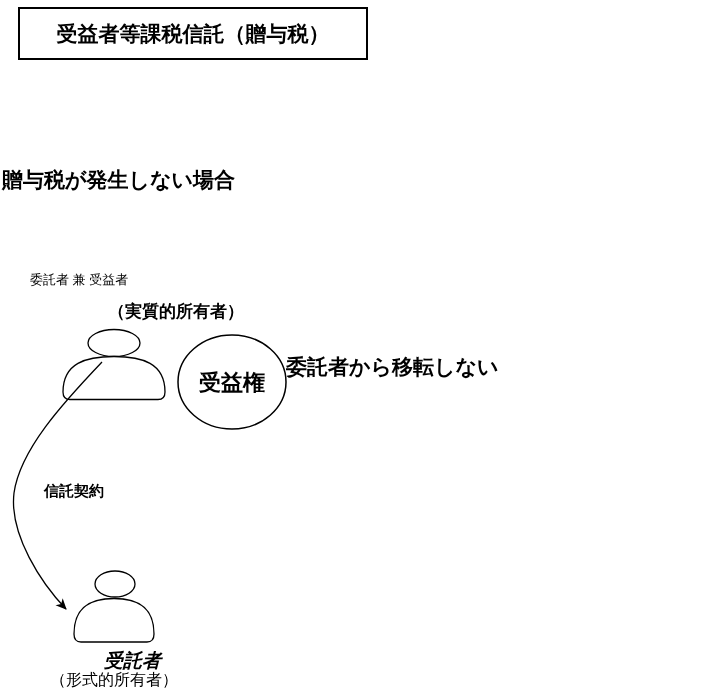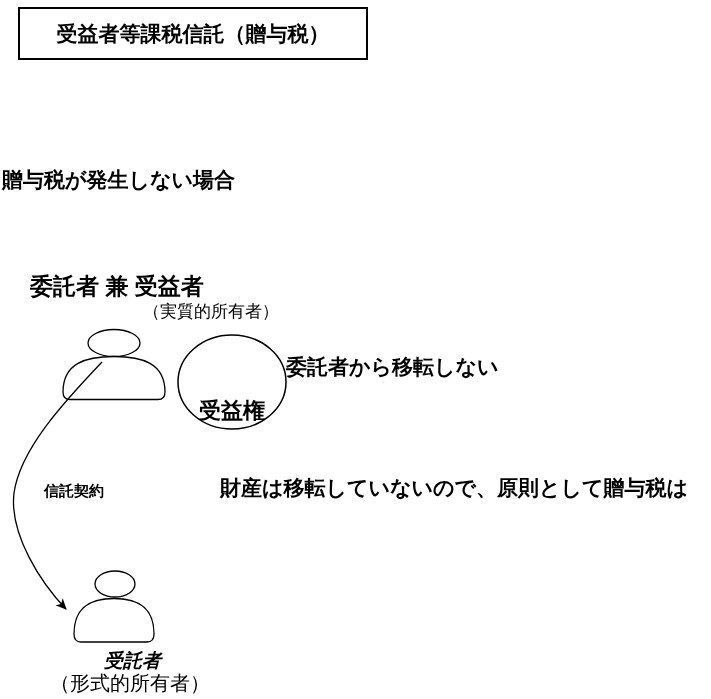--- a/index.html
+++ b/index.html
@@ -20,39 +20,37 @@
     font-size: 21px; font-weight: bold;
     white-space: nowrap;
   }
   .section-heading {
     left: 2px; top: 166px;
     font-size: 21px; font-weight: bold;
     white-space: nowrap;
   }
   .settlor-label {
     left: 30px; top: 271px;
-    font-size: 23px; font-weight: bold;
+    font-size: 13px; font-weight: normal;
     white-space: nowrap;
     text-align: center;
   }
   .settlor-sublabel {
     left: 108px; top: 300px;
-    font-size: 17px; font-weight: normal;
+    font-size: 17px; font-weight: bold;
     white-space: nowrap;
-    margin-left: 35px;
   }
   .shapes-layer {
     left: 0; top: 0; width: 711px; height: 699px;
   }
   .beneficial-right-label {
     left: 186px; top: 368px; width: 92px;
     text-align: center;
     font-size: 22px; font-weight: bold;
     white-space: nowrap;
-    margin-top: 28px;
   }
   .beneficial-note {
     left: 286px; top: 354px;
     font-size: 21px; font-weight: bold;
     line-height: 25px;
     white-space: nowrap;
   }
   .trust-contract-label {
     left: 44px; top: 482px;
     font-size: 15px; font-weight: bold;
@@ -65,21 +63,21 @@
     white-space: nowrap;
   }
   .trustee-label {
     left: 104px; top: 648px;
     font-size: 19px; font-weight: bold;
     white-space: nowrap;
     font-style: italic;
   }
   .trustee-sublabel {
     left: 50px; top: 670px;
-    font-size: 20px; font-weight: normal;
+    font-size: 16px; font-weight: normal;
     white-space: nowrap;
   }
 </style>
 </head>
 <body>
 
 <div class="abs title-box">
   <span>受益者等課税信託（贈与税）</span>
 </div>
 
@@ -116,17 +114,16 @@
 
 <div class="abs beneficial-right-label">受益権</div>
 
 <div class="abs beneficial-note">
   <div>委託者から移転しない</div>
 </div>
 
 <div class="abs trust-contract-label">信託契約</div>
 
 <div class="abs tax-note">
-  <div>財産は移転していないので、原則として贈与税は</div>
 </div>
 
 <div class="abs trustee-label">受託者</div>
 <div class="abs trustee-sublabel">（形式的所有者）</div>
 
 </body></html>

